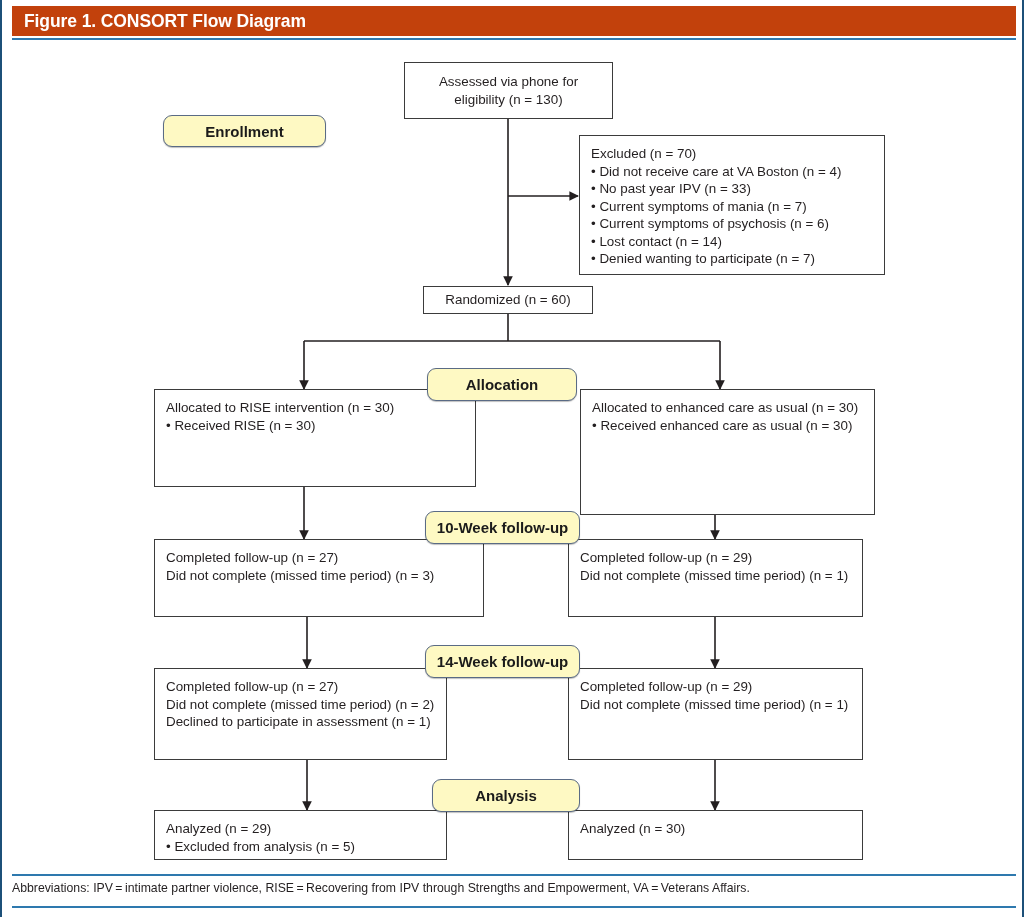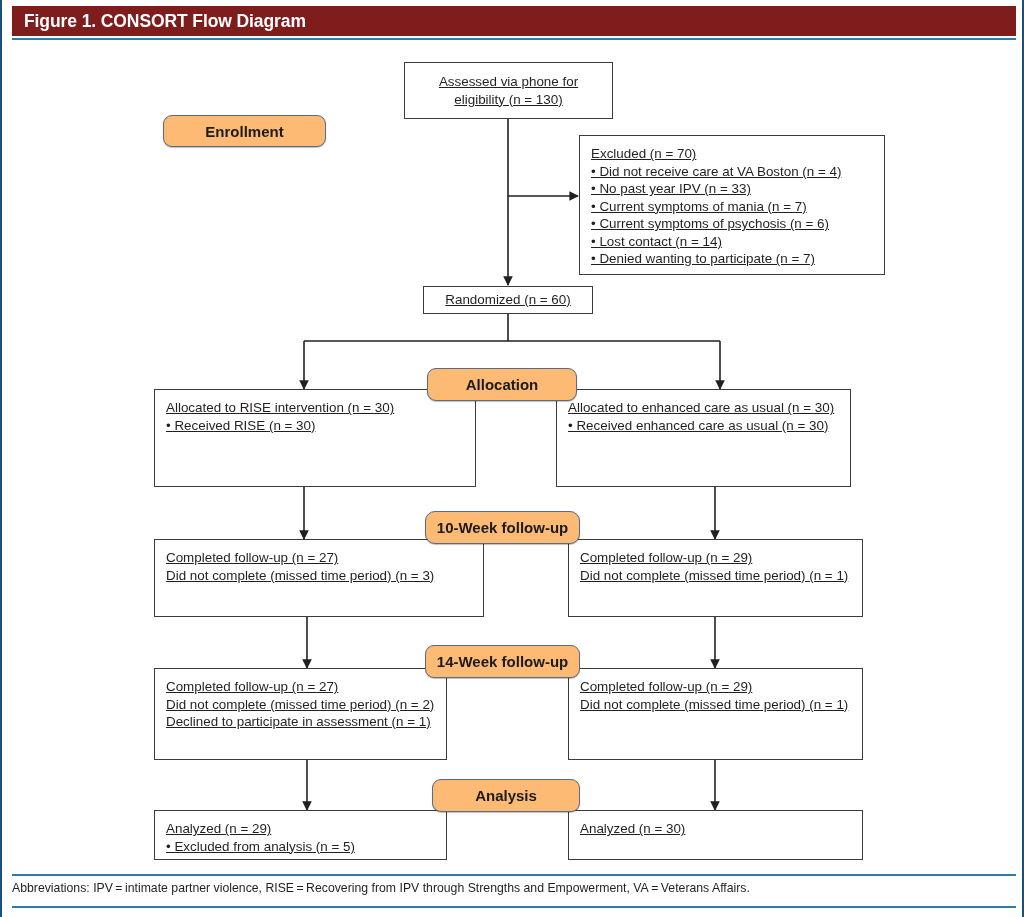--- a/index.html
+++ b/index.html
@@ -23,21 +23,21 @@
     border-right: 2px solid #1c5079;
     background: #ffffff;
   }
   
   #title-bar {
     position: absolute;
     left: 10px;
     top: 6px;
     width: 1004px;
     height: 30px;
-    background: #7f1d1d;
+    background: #c2410c;
     display: flex;
     align-items: center;
     box-sizing: border-box;
   }
   #title-bar .title-text {
     color: #ffffff;
     font-size: 17.5px;
     font-weight: bold;
     letter-spacing: -0.1px;
     padding-left: 12px;
@@ -61,37 +61,36 @@
   }
   .flow-box {
     position: absolute;
     box-sizing: border-box;
     border: 1.5px solid #3b3b3b;
     background: #ffffff;
     padding: 9px 11px 6px 11px;
     font-size: 13.4px;
     line-height: 17.5px;
     color: #231f20;
-    text-decoration: underline;
   }
   .flow-box.centered {
     display: flex;
     flex-direction: column;
     align-items: center;
     justify-content: center;
     text-align: center;
     padding: 6px 8px;
   }
   .flow-box .line { white-space: nowrap; }
   .stage-pill {
     position: absolute;
     box-sizing: border-box;
     border: 1.2px solid #5a6b85;
     border-radius: 9px;
-    background: #fdba74;
+    background: #fef9c3;
     display: flex;
     align-items: center;
     justify-content: center;
     font-size: 15px;
     font-weight: bold;
     color: #1b1b1b;
     z-index: 5;
     box-shadow: 0 1px 1px rgba(0,0,0,0.25);
   }
   
@@ -177,21 +176,21 @@
   </div>
 
   <div class="flow-box centered" style="left:421px; top:286px; width:170px; height:28px;">
     <div class="line">Randomized (n = 60)</div>
   </div>
 
   <div class="flow-box" style="left:152px; top:389px; width:322px; height:98px;">
     <div class="line">Allocated to RISE intervention (n = 30)</div>
     <div class="line">• Received RISE (n = 30)</div>
   </div>
-  <div class="flow-box" style="left:554px; top:389px; width:295px; height:98px;">
+  <div class="flow-box" style="left:578px; top:389px; width:295px; height:126px;">
     <div class="line">Allocated to enhanced care as usual (n = 30)</div>
     <div class="line">• Received enhanced care as usual (n = 30)</div>
   </div>
 
   <div class="flow-box" style="left:152px; top:539px; width:330px; height:78px;">
     <div class="line">Completed follow-up (n = 27)</div>
     <div class="line">Did not complete (missed time period) (n = 3)</div>
   </div>
   <div class="flow-box" style="left:566px; top:539px; width:295px; height:78px;">
     <div class="line">Completed follow-up (n = 29)</div>
@@ -215,21 +214,21 @@
   <div class="flow-box" style="left:566px; top:810px; width:295px; height:50px;">
     <div class="line">Analyzed (n = 30)</div>
   </div>
 
   <div class="stage-pill" style="left:161px; top:115px; width:163px; height:32px;">
     <span>Enrollment</span>
   </div>
   <div class="stage-pill" style="left:425px; top:368px; width:150px; height:33px;">
     <span>Allocation</span>
   </div>
-  <div class="stage-pill" style="left:423px; top:511px; width:155px; height:33px;border-radius:10px;">
+  <div class="stage-pill" style="left:423px; top:511px; width:155px; height:33px;">
     <span>10-Week follow-up</span>
   </div>
   <div class="stage-pill" style="left:423px; top:645px; width:155px; height:33px;">
     <span>14-Week follow-up</span>
   </div>
   <div class="stage-pill" style="left:430px; top:779px; width:148px; height:33px;">
     <span>Analysis</span>
   </div>
 
   <div id="footnote-rule-top"></div>

